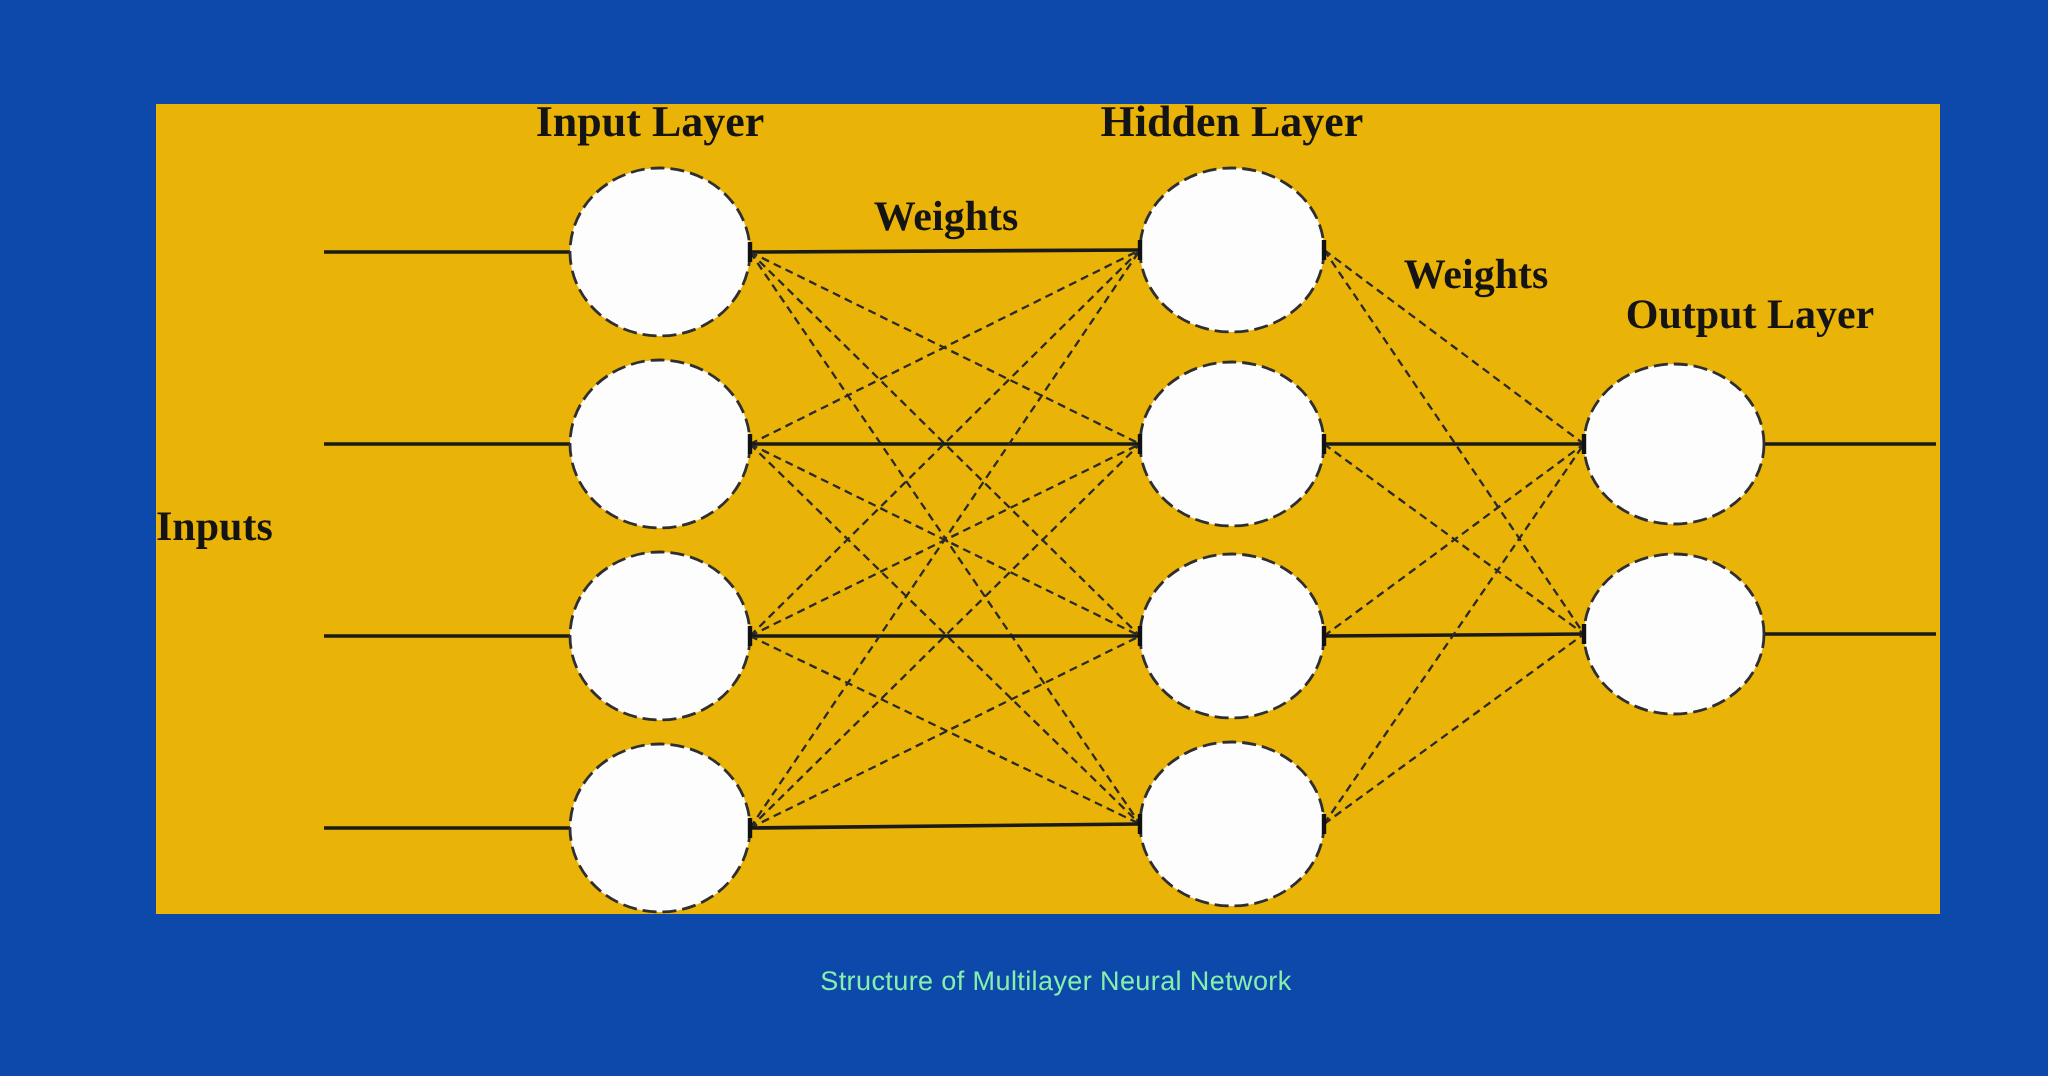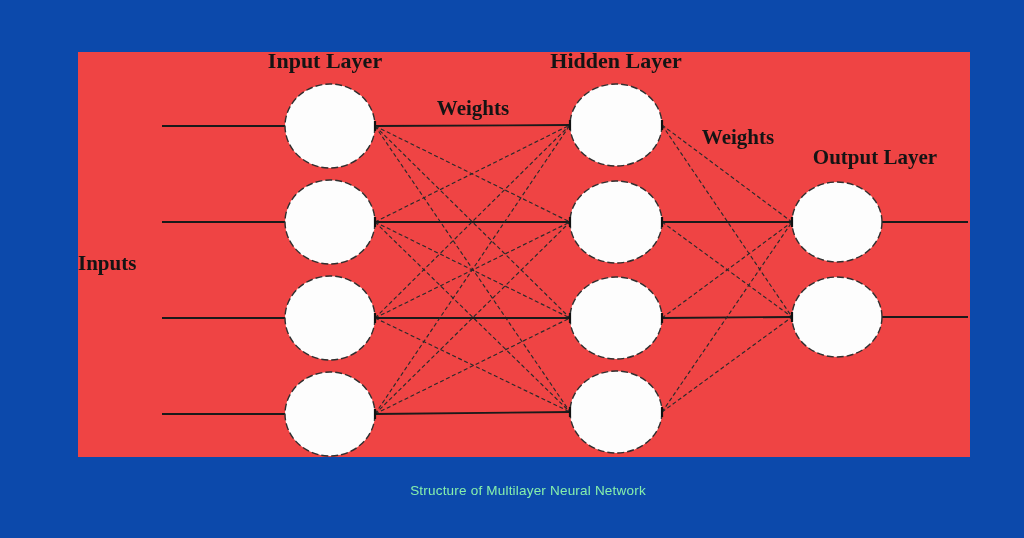--- a/index.html
+++ b/index.html
@@ -25,21 +25,21 @@
     line-height:18px;
     letter-spacing:0.2px;
     font-weight:500;
   }
 </style>
 </head>
 <body>
 
 <div class="page" style="background: rgb(12, 73, 171);">
 
-  <div class="figure" style="background: #ef4444;">
+  <div class="figure" style="background: #eab308;">
     <svg id="diagram" viewBox="0 0 892 405">
         <line x1="84" y1="74" x2="207" y2="74" stroke="#1a1a1a" stroke-width="1.8"></line>
         <line x1="84" y1="170" x2="207" y2="170" stroke="#1a1a1a" stroke-width="1.8"></line>
         <line x1="84" y1="266" x2="207" y2="266" stroke="#1a1a1a" stroke-width="1.8"></line>
         <line x1="84" y1="362" x2="207" y2="362" stroke="#1a1a1a" stroke-width="1.8"></line>
         <line x1="297" y1="74" x2="492" y2="73" stroke="#1a1a1a" stroke-width="1.8"></line>
         <line x1="297" y1="74" x2="492" y2="170" stroke="#2a2a2a" stroke-width="1.15" stroke-dasharray="4 2.6"></line>
         <line x1="297" y1="74" x2="492" y2="266" stroke="#2a2a2a" stroke-width="1.15" stroke-dasharray="4 2.6"></line>
         <line x1="297" y1="74" x2="492" y2="360" stroke="#2a2a2a" stroke-width="1.15" stroke-dasharray="4 2.6"></line>
         <line x1="297" y1="170" x2="492" y2="73" stroke="#2a2a2a" stroke-width="1.15" stroke-dasharray="4 2.6"></line>

